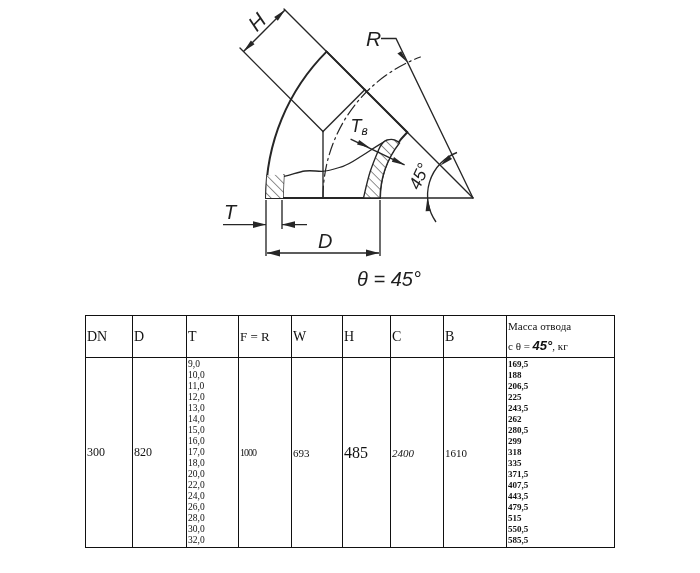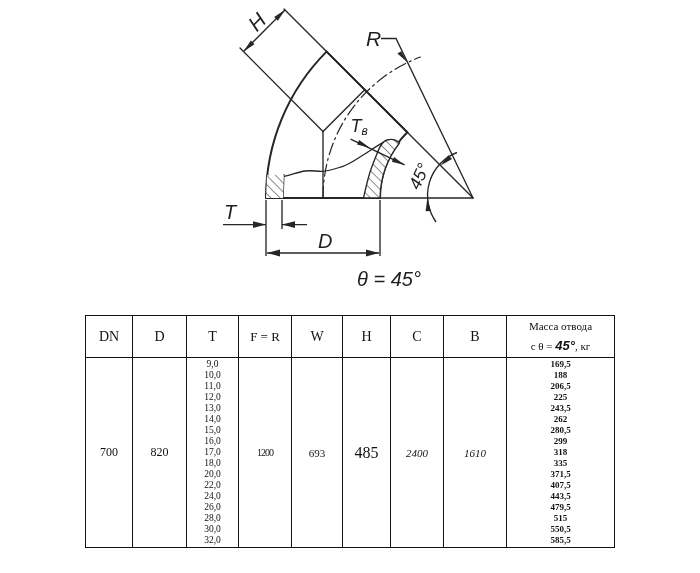--- a/index.html
+++ b/index.html
@@ -102,21 +102,21 @@
 
     <text x="224" y="219" font-size="20">T</text>
 
     <text x="318" y="248" font-size="20">D</text>
 
     <text x="357" y="286" font-size="20">θ = 45°</text>
   </g>
 </svg>
 
 <table style="position:absolute;left:85px;top:315px;border-collapse:collapse;table-layout:fixed;
- width:529px;border:1.6px solid #111;text-align:center;color:#111;">
+ width:529px;border:1.6px solid #111;color:#111;">
  <colgroup>
   <col style="width:47px">
         <col style="width:54px">
         <col style="width:52px">
         <col style="width:53px">
   <col style="width:51px">
         <col style="width:48px">
         <col style="width:53px">
         <col style="width:63px">
   <col style="width:108px">
@@ -127,25 +127,25 @@
   <td style="border:1.4px solid #111;font-size:14px;">D</td>
   <td style="border:1.4px solid #111;font-size:14px;">T</td>
   <td style="border:1.4px solid #111;font-size:13px;">F = R</td>
   <td style="border:1.4px solid #111;font-size:14px;">W</td>
   <td style="border:1.4px solid #111;font-size:14px;">H</td>
   <td style="border:1.4px solid #111;font-size:14px;">C</td>
   <td style="border:1.4px solid #111;font-size:14px;">B</td>
   <td style="border:1.4px solid #111;font-size:11px;line-height:19px;">Масса отвода<br>с θ = <i style="font-size:13px;font-weight:bold;font-family:'Liberation Sans',sans-serif;">45°</i>, кг</td>
  </tr>
  <tr style="height:188px;vertical-align:middle;">
-  <td style="border:1.4px solid #111;font-size:12px;">700</td>
+  <td style="border:1.4px solid #111;font-size:12px;">300</td>
   <td style="border:1.4px solid #111;font-size:12px;">820</td>
   <td style="border:1.4px solid #111;font-size:9.5px;line-height:11px;margin-top:11px;">9,0<br>10,0<br>11,0<br>12,0<br>13,0<br>14,0<br>15,0<br>16,0<br>17,0<br>18,0<br>20,0<br>22,0<br>24,0<br>26,0<br>28,0<br>30,0<br>32,0</td>
-  <td style="border:1.4px solid #111;font-size:10px;letter-spacing:-1px;">1200</td>
+  <td style="border:1.4px solid #111;font-size:10px;letter-spacing:-1px;">1000</td>
   <td style="border:1.4px solid #111;font-size:11px;">693</td>
   <td style="border:1.4px solid #111;font-size:16px;">485</td>
   <td style="border:1.4px solid #111;font-size:11px;font-style:italic;">2400</td>
-  <td style="border:1.4px solid #111;font-size:11px;font-style:italic;">1610</td>
+  <td style="border:1.4px solid #111;font-size:11px;">1610</td>
   <td style="border:1.4px solid #111;font-size:9px;line-height:11px;font-weight:bold;">169,5<br>188<br>206,5<br>225<br>243,5<br>262<br>280,5<br>299<br>318<br>335<br>371,5<br>407,5<br>443,5<br>479,5<br>515<br>550,5<br>585,5</td>
  </tr>
 </tbody>
     </table>
 </div>
 
 </body></html>

